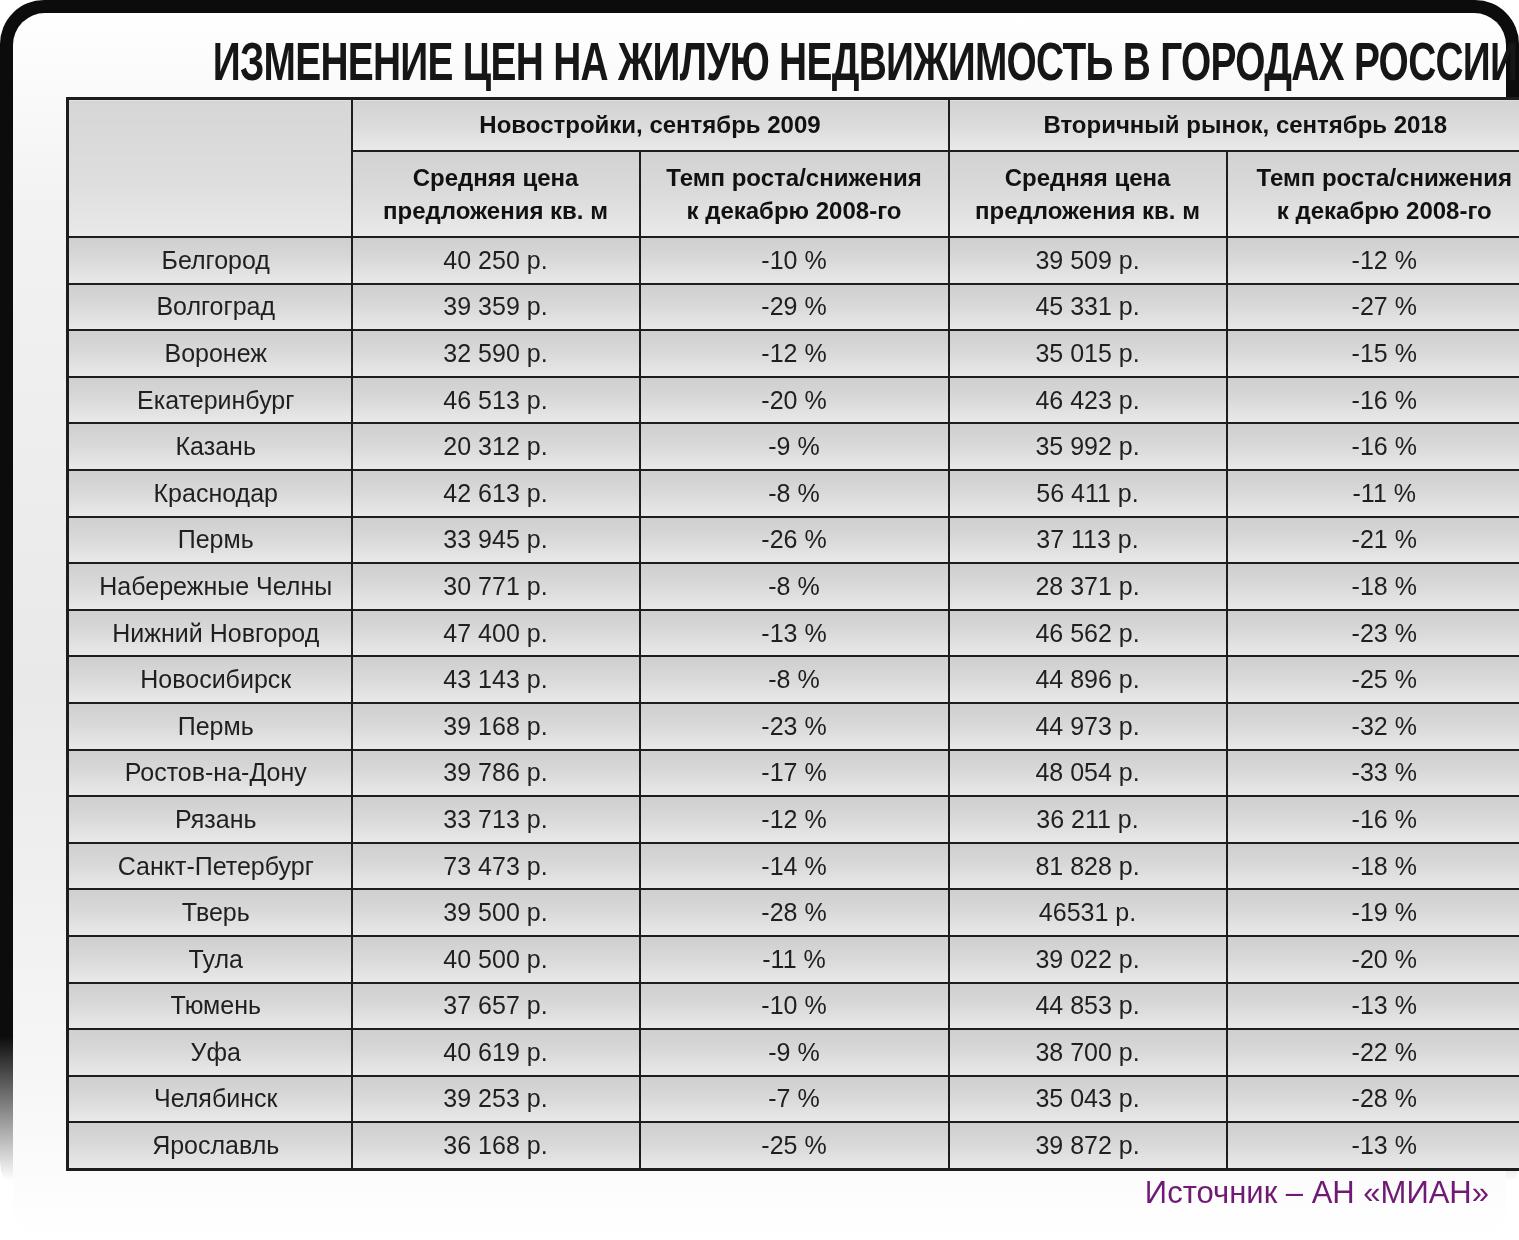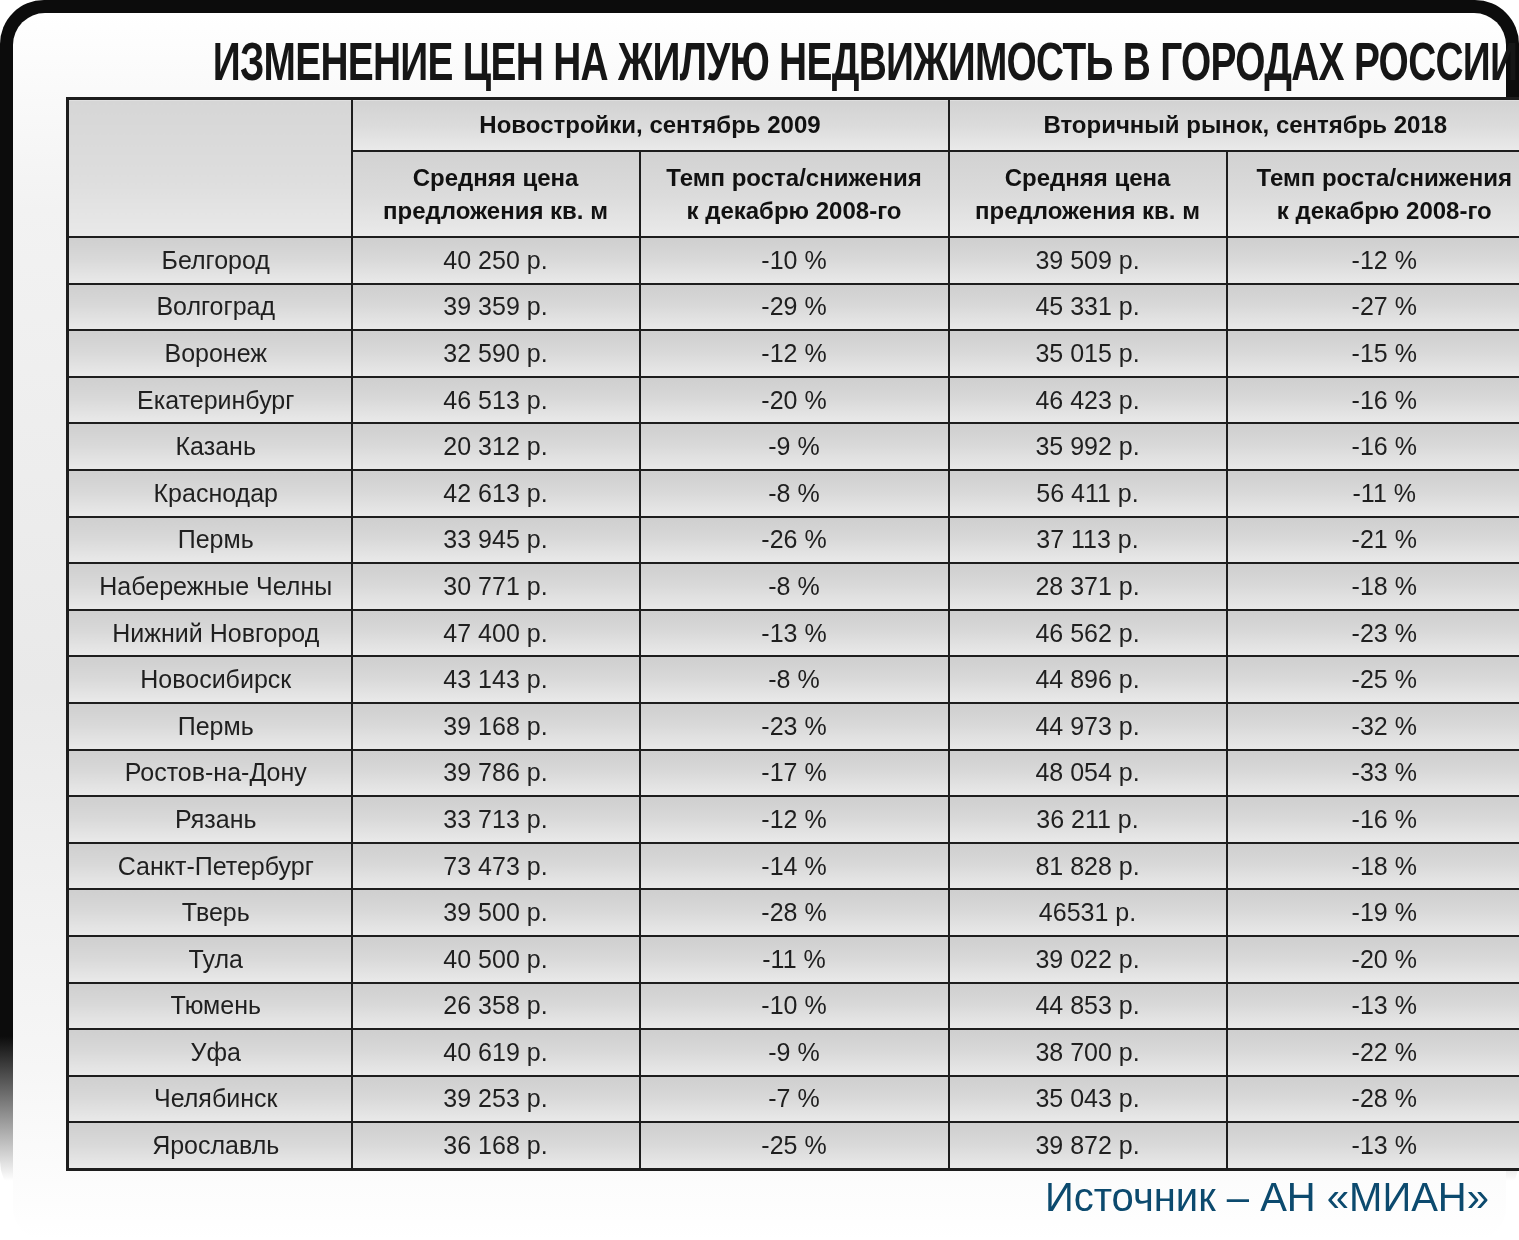--- a/index.html
+++ b/index.html
@@ -86,22 +86,22 @@
     white-space: nowrap;
   }
   .price-table td.city-cell {
     text-align: center;
     padding-left: 13px;
   }
   .source {
     position: absolute;
     top: 1175px;
     right: 30px;
-    font-size: 40px;
-    color: #0c4a6e;
+    font-size: 31px;
+    color: #701a75;
   }
 </style>
 </head>
 <body>
 
 <div class="frame"></div>
 <div class="panel"></div>
 
 <div class="title">ИЗМЕНЕНИЕ ЦЕН НА ЖИЛУЮ НЕДВИЖИМОСТЬ В ГОРОДАХ РОССИИ</div>
 
@@ -262,21 +262,21 @@
   <tr>
     <td class="city-cell">Тула</td>
     <td>40 500 р.</td>
     <td>-11 %</td>
     <td>39 022 р.</td>
     <td>-20 %</td>
   </tr>
 
   <tr>
     <td class="city-cell">Тюмень</td>
-    <td>26 358 р.</td>
+    <td>37 657 р.</td>
     <td>-10 %</td>
     <td>44 853 р.</td>
     <td>-13 %</td>
   </tr>
 
   <tr>
     <td class="city-cell">Уфа</td>
     <td>40 619 р.</td>
     <td>-9 %</td>
     <td>38 700 р.</td>

